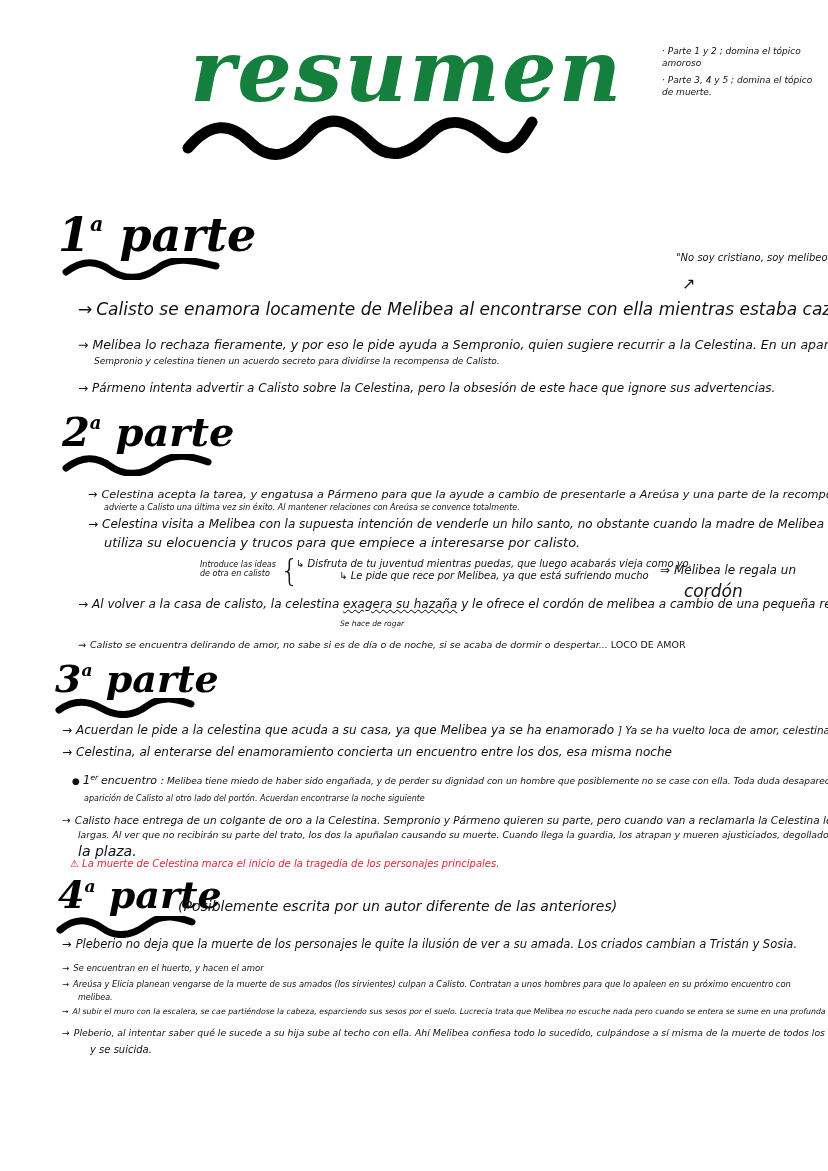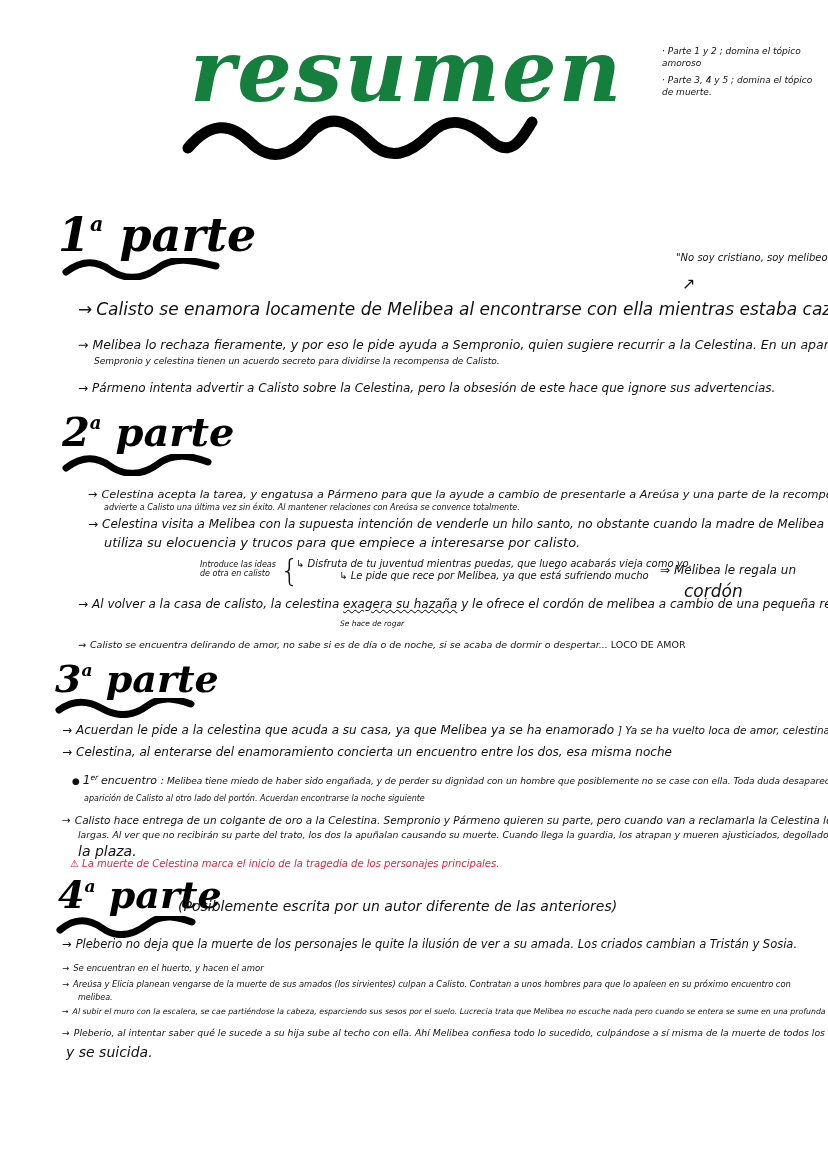--- a/index.html
+++ b/index.html
@@ -158,13 +158,13 @@
 <div class="abs line small" style="left:62px;top:980px;font-size:8.3px;">
   <span class="arrow">→</span><span>Areúsa y Elicia planean vengarse de la muerte de sus amados (los sirvientes) culpan a Calisto. Contratan a unos hombres para que lo apaleen en su próximo encuentro con</span>
 </div>
 <div class="abs line small" style="left:78px;top:993px;font-size:8px;">melibea.</div>
 <div class="abs line small" style="left:62px;top:1008px;font-size:7.8px;">
   <span class="arrow">→</span><span>Al subir el muro con la escalera, se cae partiéndose la cabeza, esparciendo sus sesos por el suelo. Lucrecia trata que Melibea no escuche nada pero cuando se entera se sume en una profunda depresión.</span>
 </div>
 <div class="abs line small" style="left:62px;top:1028px;font-size:9.3px;">
   <span class="arrow">→</span><span>Pleberio, al intentar saber qué le sucede a su hija sube al techo con ella. Ahí Melibea confiesa todo lo sucedido, culpándose a sí misma de la muerte de todos los personajes</span>
 </div>
-<div class="abs line small" style="left:66px;top:1044px;font-size:14px;">y se suicida.</div>
+<div class="abs line small" style="left:90px;top:1044px;font-size:10px;">y se suicida.</div>
 
 </body></html>

